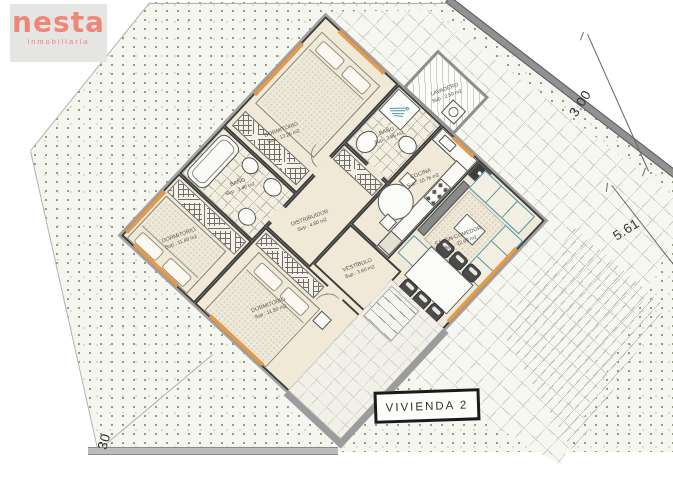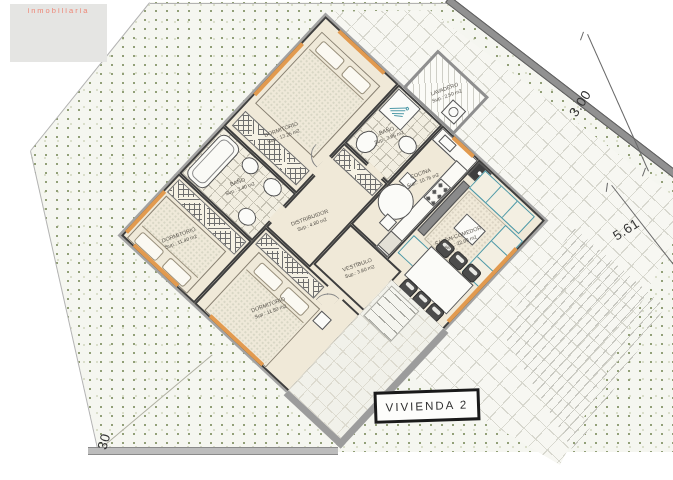--- a/index.html
+++ b/index.html
@@ -248,16 +248,17 @@
     <div class="rlabel" style="left:158px;top:252px;">
       <span>DORMITORIO</span><span class="area">Sup.: 11.80 m2</span>
     </div>
   </div>
 
   <div class="abs vivienda">
     <span>VIVIENDA 2</span>
   </div>
 
   <div class="abs logo">
+    <span class="brand">nesta</span>
     <span class="sub">inmobiliaria</span>
   </div>
 
 </div>
 
 </body></html>

